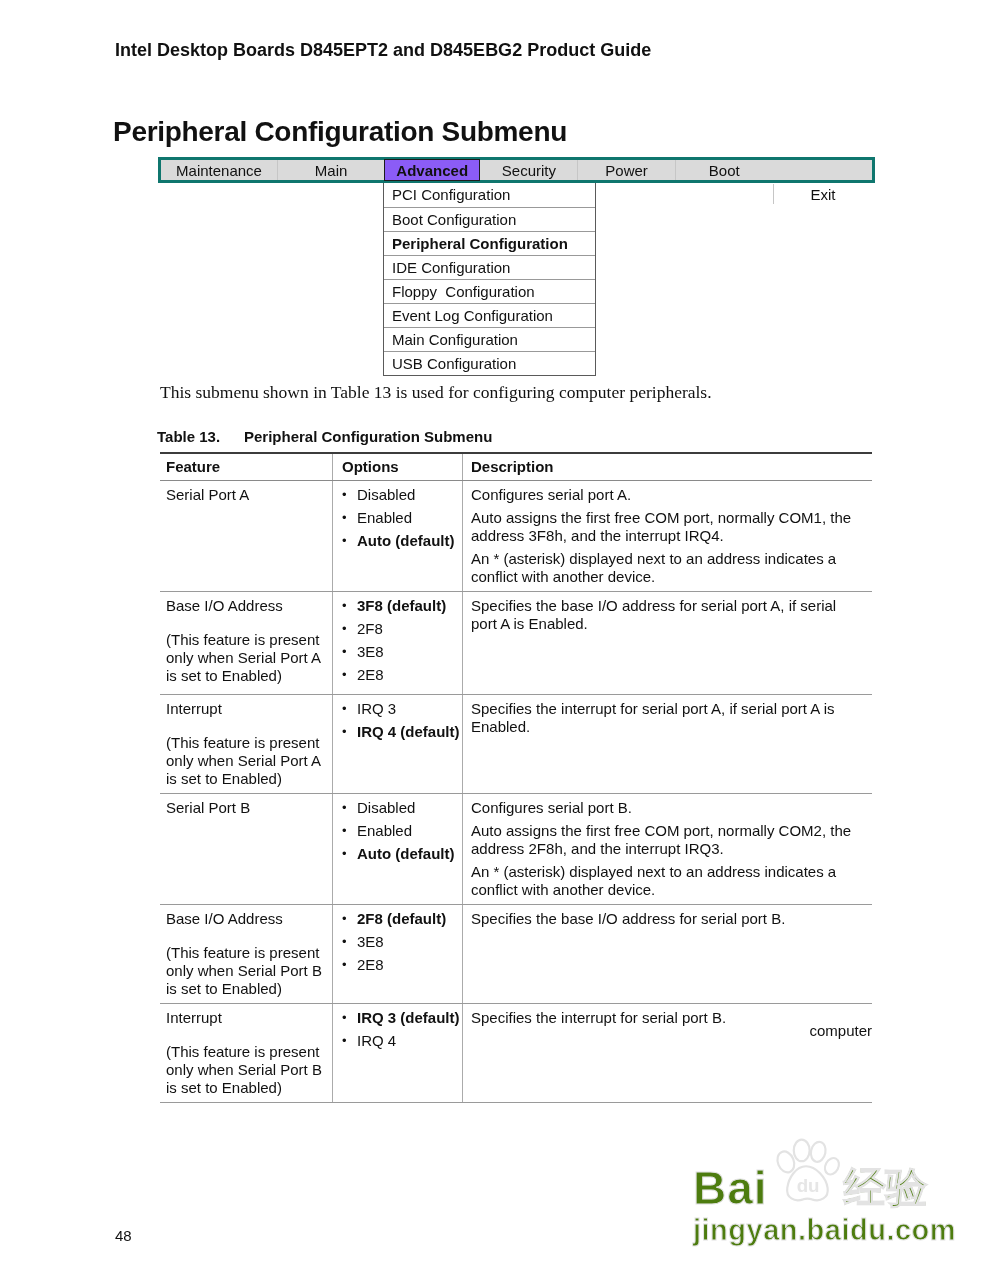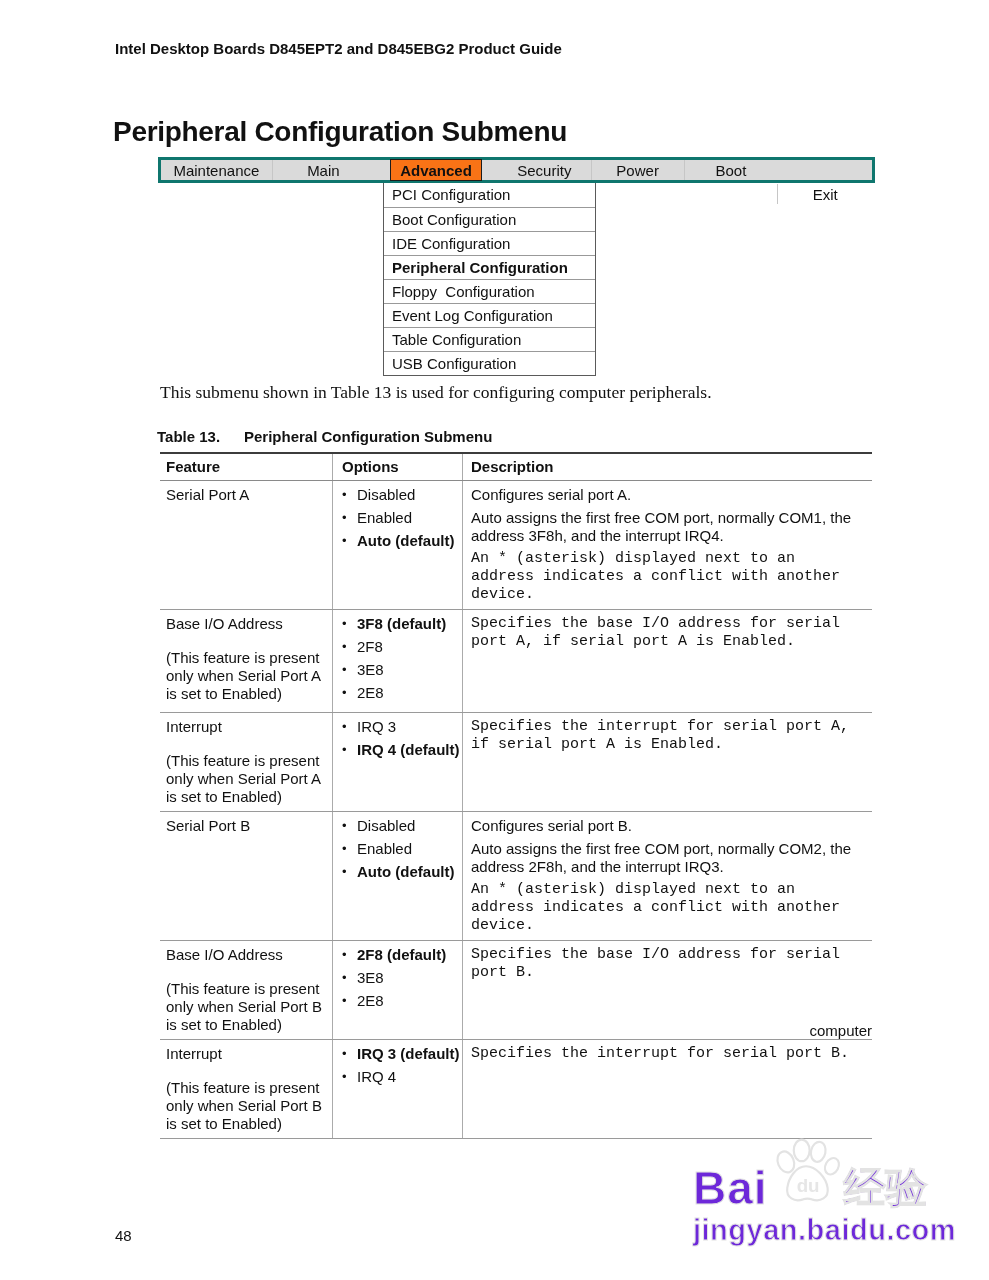--- a/index.html
+++ b/index.html
@@ -10,21 +10,21 @@
     background: #ffffff;
     font-family: "Liberation Sans", sans-serif;
     color: #111;
     overflow: hidden;
   }
   .bd { font-weight: bold; }
   .it { }
 
   .doc-header {
     position: absolute; left: 115px; top: 40px;
-    font-size: 15px; font-weight: bold;
+    font-size: 18px; font-weight: bold;
   }
   .doc-title {
     position: absolute; left: 113px; top: 116px;
     font-size: 28px; font-weight: bold; letter-spacing: -0.3px;
   }
 
   
   .menu-bar {
     position: absolute; left: 158px; top: 157px;
     width: 717px; height: 26px;
@@ -38,22 +38,22 @@
   }
   .tab + .tab { border-left: 1px solid #c6c6c6; }
   .tab:nth-child(1){ width: 117px; }
   .tab:nth-child(2){ width: 108px; }
   .tab:nth-child(3){ width: 97px; }
   .tab:nth-child(4){ width: 98px; }
   .tab:nth-child(5){ width: 98px; }
   .tab:nth-child(6){ width: 99px; }
   .tab:nth-child(7){ width: 100px; margin-top: 24px; }
   .tab.active {
-    background: #f97316; font-weight: bold;
-    border: 1px solid #1c1c1c; margin: -1px 16px;
+    background: #8b5cf6; font-weight: bold;
+    border: 1px solid #1c1c1c; margin: -1px 0;
     height: calc(100% + 2px);
   }
   .tab.active + .tab { border-left: none; }
 
   .dropdown {
     position: absolute; left: 383px; top: 183px;
     width: 213px;
     background: #ffffff;
     border: 1px solid #5a5a5a;
     border-top: none;
@@ -99,37 +99,37 @@
   .config-table > .t-row:nth-of-type(7){ min-height: 79px; }
   .t-cell { padding: 5px 8px 5px 6px; line-height: 18px; }
   .t-cell.c0 { border-right: 1px solid #ababab; }
   .t-cell.c1 { border-right: 1px solid #ababab; padding-left: 9px; }
   .t-cell.c2 { padding-left: 8px; }
   .t-head .t-cell { font-weight: bold; padding-top: 4px; padding-bottom: 4px; }
   .opt { display: flex; margin-bottom: 5px; line-height: 18px; }
   .opt .bullet { width: 15px; flex: none; font-size: 13px; }
   .opt .lbl { white-space: nowrap; }
   .dpara { margin-bottom: 5px; }
-  .dpara:last-child { margin-bottom: 0; font-family: Liberation Mono, monospace; }
+  .dpara:last-child { margin-bottom: 0; }
   .feature-note { margin-top: 16px; }
 
   .continued {
     position: absolute; left: 160px; top: 1022px;
     width: 712px; text-align: right; font-size: 15px;
   }
   .page-number {
     position: absolute; left: 115px; top: 1227px;
     font-size: 15px;
   }
 
   
   .watermark {
     position: absolute; left: 693px; top: 1136px;
     width: 245px;
-    color: #6d28d9;
+    color: #4d7c0f;
     -webkit-text-stroke: 1px #e3e3e3;
     user-select: none;
   }
   .wm-brand { display: flex; align-items: flex-end; height: 72px; }
   .wm-bai { font-size: 46px; font-weight: bold; line-height: 40px; letter-spacing: 1px; }
   .wm-paw { position: relative; width: 72px; height: 72px; margin: 0 2px; flex: none; }
   .wm-cn { font-size: 42px; font-weight: bold; line-height: 40px; }
   .wm-url { font-size: 29px; font-weight: bold; margin-top: 6px; letter-spacing: 0.5px; }
 </style>
 </head>
@@ -145,25 +145,25 @@
       <div class="tab">Main</div>
       <div class="tab active">Advanced</div>
       <div class="tab">Security</div>
       <div class="tab">Power</div>
       <div class="tab">Boot</div>
       <div class="tab">Exit</div>
     </div>
   <div class="dropdown">
       <div class="dd-item">PCI Configuration</div>
       <div class="dd-item">Boot Configuration</div>
+      <div class="dd-item bd">Peripheral Configuration</div>
       <div class="dd-item">IDE Configuration</div>
-      <div class="dd-item bd">Peripheral Configuration</div>
       <div class="dd-item">Floppy  Configuration</div>
       <div class="dd-item">Event Log Configuration</div>
-      <div class="dd-item">Table Configuration</div>
+      <div class="dd-item">Main Configuration</div>
       <div class="dd-item">USB Configuration</div>
     </div>
 
   <div class="intro">This submenu shown in Table 13 is used for configuring computer peripherals.</div>
 
   <div class="table-caption">
     <span class="cap-label">Table 13.</span><span>Peripheral Configuration Submenu</span>
   </div>
 
   <div class="config-table" id="config-table">

